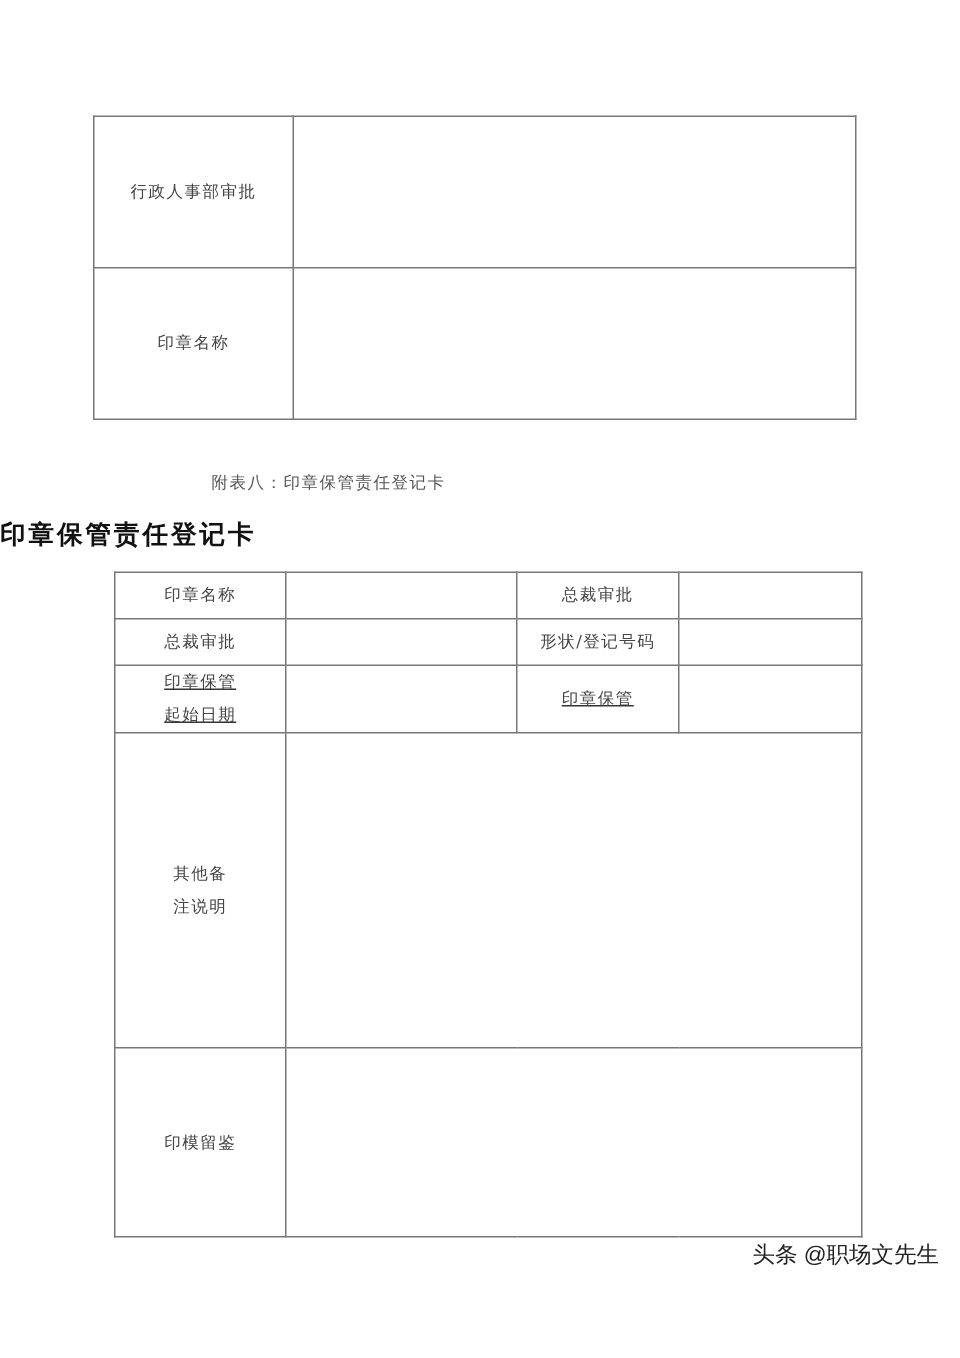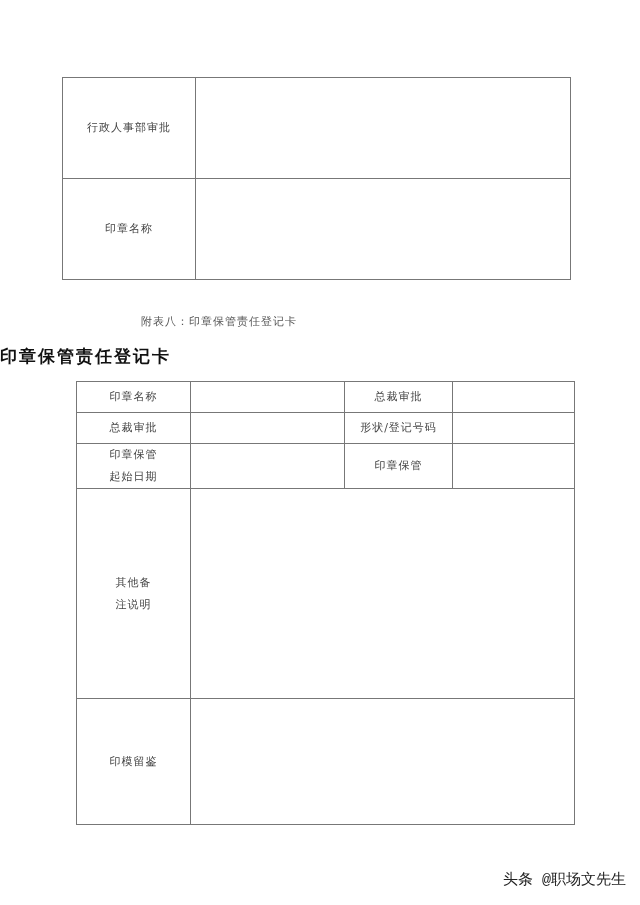--- a/index.html
+++ b/index.html
@@ -7,21 +7,21 @@
          font-family: "DejaVu Serif", "Liberation Serif", serif; color:#333; }
   .abs { position:absolute; }
   table { border-collapse:collapse; position:absolute;border-radius:23px; }
   td { border:1.3px solid #777; padding:0; text-align:center; vertical-align:middle;
        font-size:11px; letter-spacing:1px; color:#444; line-height:22px; }
   .t1 { left:62px; top:77px; width:509px; }
   .t2 { left:76px; top:381px; width:499px; }
   .caption { left:97px; top:314px; font-size:11px; color:#555; letter-spacing:1px;padding-left:44px; }
   .title { left:0; width:640px; top:345px; font-size:17px; font-weight:bold;
            color:#111; letter-spacing:2px; }
-  .watermark { right:14px; top:870px; font-family:Liberation Mono, monospace; font-size:15px; color:#222; }
+  .watermark { right:14px; top:827px; font-family:Liberation Sans, sans-serif; font-size:15px; color:#222; }
 </style>
 </head>
 <body>
 
 <table class="t1">
   <tbody>
       <tr style="height:101px;">
     <td style="width:132px;">行政人事部审批</td>
     <td></td>
   </tr>
@@ -42,21 +42,21 @@
     <td style="width:153px;"></td>
     <td style="width:107px;">总裁审批</td>
     <td></td>
   </tr>
   <tr style="height:31px;">
     <td>总裁审批</td>
     <td></td>
     <td>形状/登记号码</td>
     <td></td>
   </tr>
-  <tr style="height:42px;">
+  <tr style="height:42px;text-decoration:underline;">
     <td>
       <div>印章保管</div>
       <div>起始日期</div>
     </td>
     <td></td>
     <td>印章保管</td>
     <td></td>
   </tr>
   <tr style="height:210px;">
     <td>

